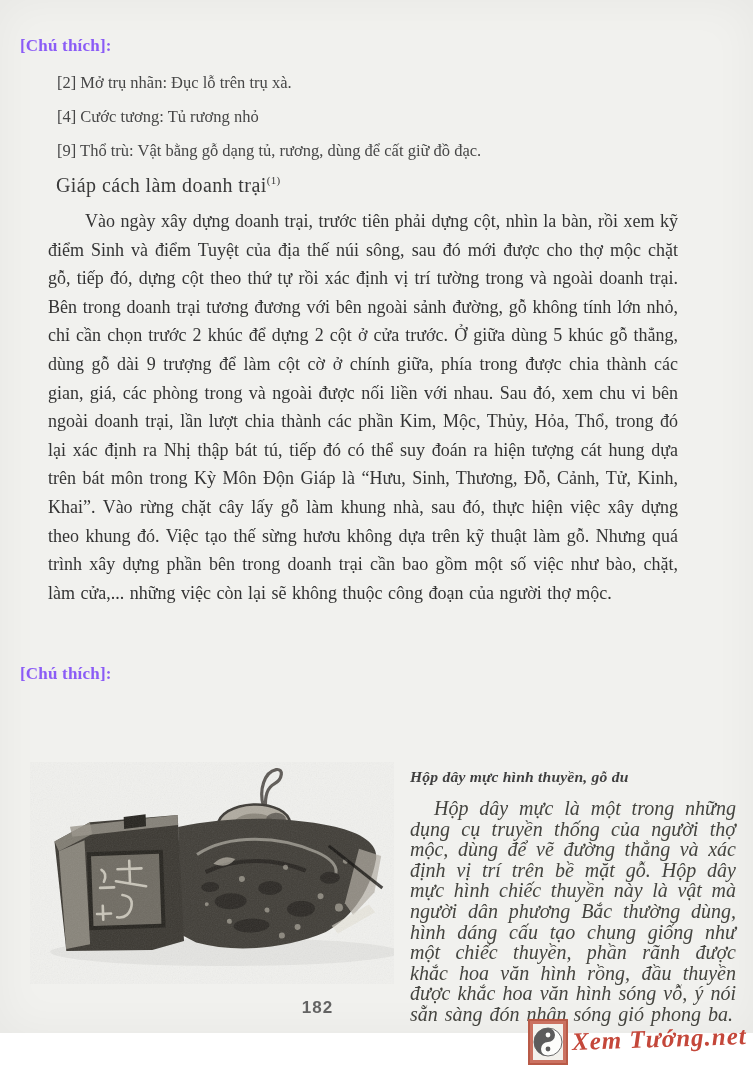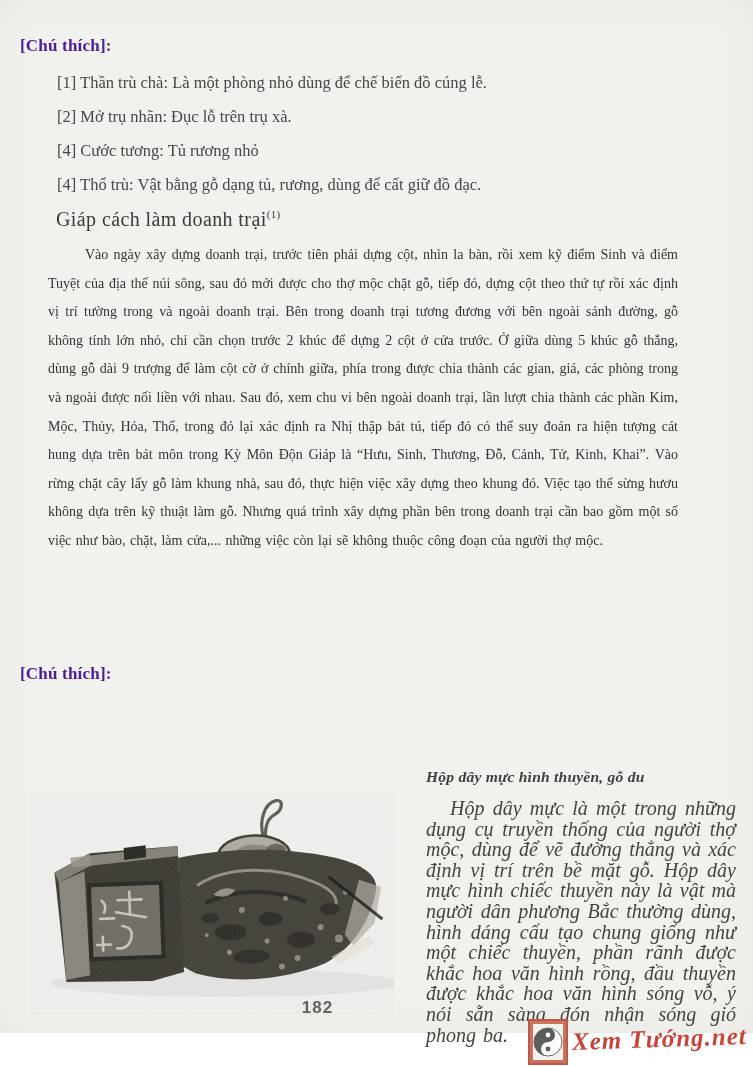--- a/index.html
+++ b/index.html
@@ -8,38 +8,38 @@
     background:#ffffff;
     font-family:"Liberation Serif", serif;
     color:#383838;
   }
   .page-bg{
     position:absolute;top:0;left:0;width:753px;height:1033px;
     background:#f1f1ee;
     box-shadow:inset 0 0 46px rgba(0,0,0,0.045);
   }
   .content{position:absolute;top:0;left:0;width:753px;height:1033px;padding:36px 47px 0 20px;box-sizing:border-box;}
-  .notes-label{font-weight:bold;font-size:17px;color:#4c1d95;letter-spacing:.2px;}
+  .notes-label{font-weight:bold;font-size:17px;color:#8b5cf6;letter-spacing:.2px;}
   .notes-list{margin-top:16px;}
   .note{
     margin:0 0 13px 37px;font-size:16.5px;line-height:21px;color:#474747;
   }
   .heading{
     margin:12px 0 0 36px;font-size:20px;font-weight:normal;color:#3a3a3a;letter-spacing:.4px;
   }
   .heading sup{font-size:11px;}
   .body-par{
     margin:10px 28px 0 28px;
-    font-size:14px;line-height:28.6px;
+    font-size:18px;line-height:28.6px;
     text-align:justify;text-indent:37px;color:#343434;
     word-spacing:1px;
   }
   .notes2{position:absolute;top:664px;left:20px;width:680px;}
   .notes2 .note{margin-top:17px;margin-bottom:0;}
-  .figure-row{position:absolute;top:762px;left:30px;width:706px;display:flex;gap:32px;align-items:center;}
+  .figure-row{position:absolute;top:762px;left:30px;width:706px;display:flex;gap:16px;}
   .photo-wrap{flex:none;width:364px;height:222px;position:relative;}
   .photo-wrap svg{display:block;filter:blur(.3px);}
   .caption{width:326px;box-sizing:border-box;padding-top:6px;color:#3f3f3f;}
   .caption-title{font-size:15.6px;font-weight:bold;font-style:italic;letter-spacing:.2px;}
   .caption-body{
     margin:12px 0 0 0;font-size:20px;font-style:italic;line-height:20.6px;
     text-align:justify;text-indent:24px;word-spacing:2px;color:#44443f;
   }
   .page-number{
     position:absolute;top:998px;left:0;width:635px;text-align:center;
@@ -58,24 +58,23 @@
 </style>
 </head>
 <body>
 
 <div class="page-bg"></div>
 
 <main class="content">
 
   <div class="notes-label">[Chú thích]:</div>
   <div class="notes-list">
-    <p class="note">[1] Thần trù chà: Là một phòng nhỏ dùng để chế biến đồ cúng lễ.</p>
     <p class="note">[2] Mở trụ nhãn: Đục lỗ trên trụ xà.</p>
     <p class="note">[4] Cước tương: Tủ rương nhỏ</p>
-    <p class="note">[4] Thổ trù: Vật bằng gỗ dạng tủ, rương, dùng để cất giữ đồ đạc.</p>
+    <p class="note">[9] Thổ trù: Vật bằng gỗ dạng tủ, rương, dùng để cất giữ đồ đạc.</p>
   </div>
 
   <h2 class="heading"><span>Giáp cách làm doanh trại</span><sup>(1)</sup></h2>
 
   <p class="body-par">Vào ngày xây dựng doanh trại, trước tiên phải dựng cột, nhìn la bàn, rồi xem kỹ điểm Sinh và điểm Tuyệt của địa thế núi sông, sau đó mới được cho thợ mộc chặt gỗ, tiếp đó, dựng cột theo thứ tự rồi xác định vị trí tường trong và ngoài doanh trại. Bên trong doanh trại tương đương với bên ngoài sảnh đường, gỗ không tính lớn nhỏ, chỉ cần chọn trước 2 khúc để dựng 2 cột ở cửa trước. Ở giữa dùng 5 khúc gỗ thẳng, dùng gỗ dài 9 trượng để làm cột cờ ở chính giữa, phía trong được chia thành các gian, giá, các phòng trong và ngoài được nối liền với nhau. Sau đó, xem chu vi bên ngoài doanh trại, lần lượt chia thành các phần Kim, Mộc, Thủy, Hỏa, Thổ, trong đó lại xác định ra Nhị thập bát tú, tiếp đó có thể suy đoán ra hiện tượng cát hung dựa trên bát môn trong Kỳ Môn Độn Giáp là “Hưu, Sinh, Thương, Đỗ, Cảnh, Tử, Kinh, Khai”. Vào rừng chặt cây lấy gỗ làm khung nhà, sau đó, thực hiện việc xây dựng theo khung đó. Việc tạo thế sừng hươu không dựa trên kỹ thuật làm gỗ. Nhưng quá trình xây dựng phần bên trong doanh trại cần bao gồm một số việc như bào, chặt, làm cửa,... những việc còn lại sẽ không thuộc công đoạn của người thợ mộc.</p>
 
   <div class="notes2">
     <div class="notes-label">[Chú thích]:</div>
   </div>
 

